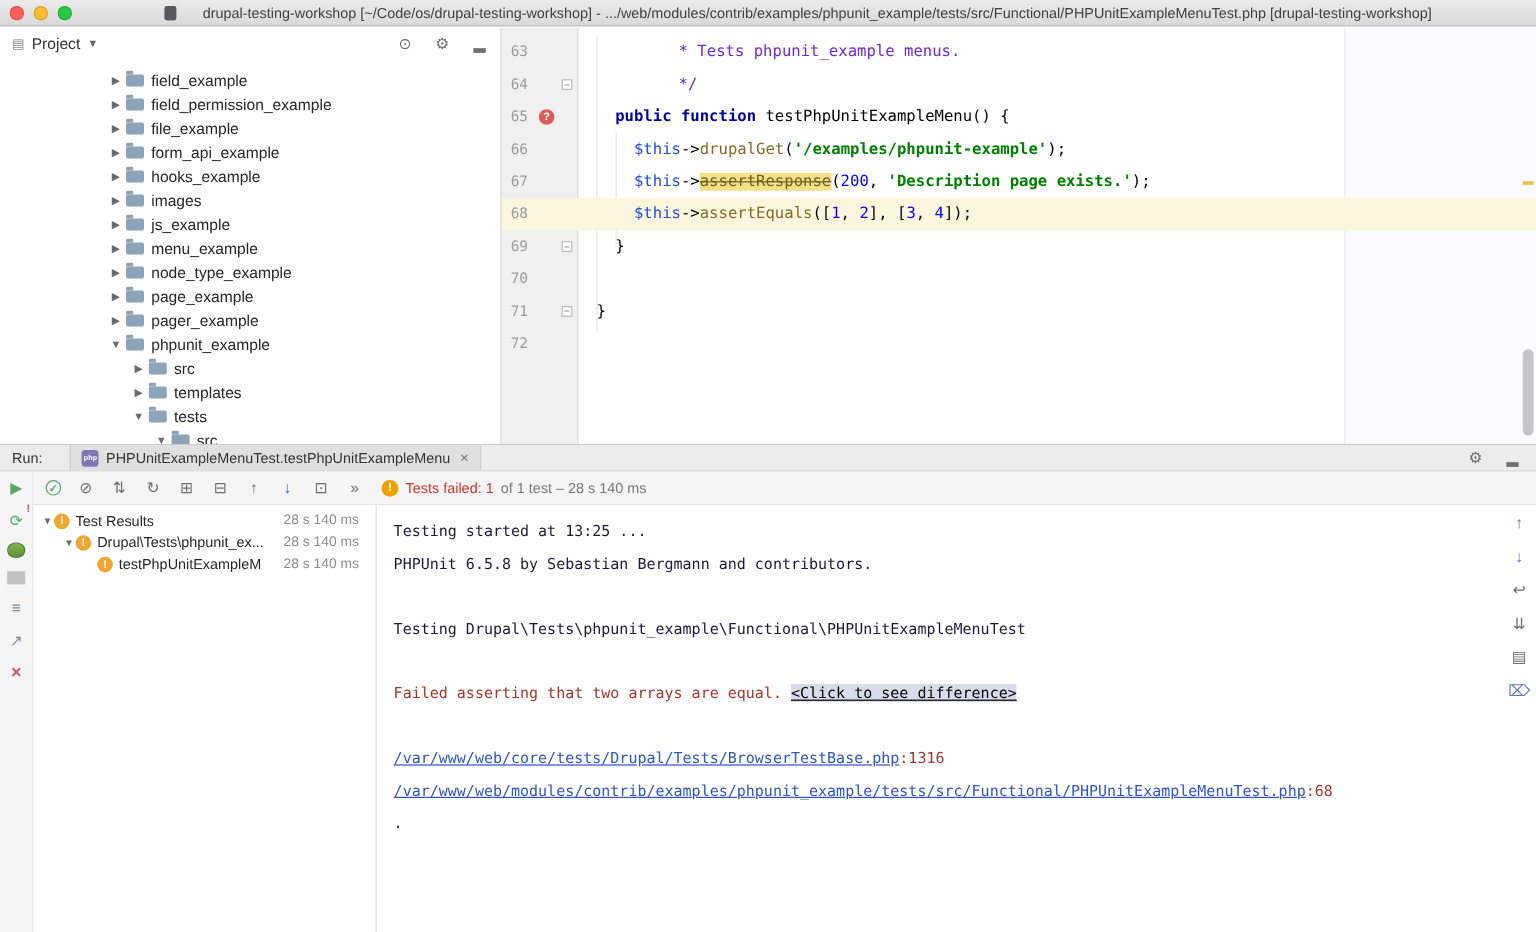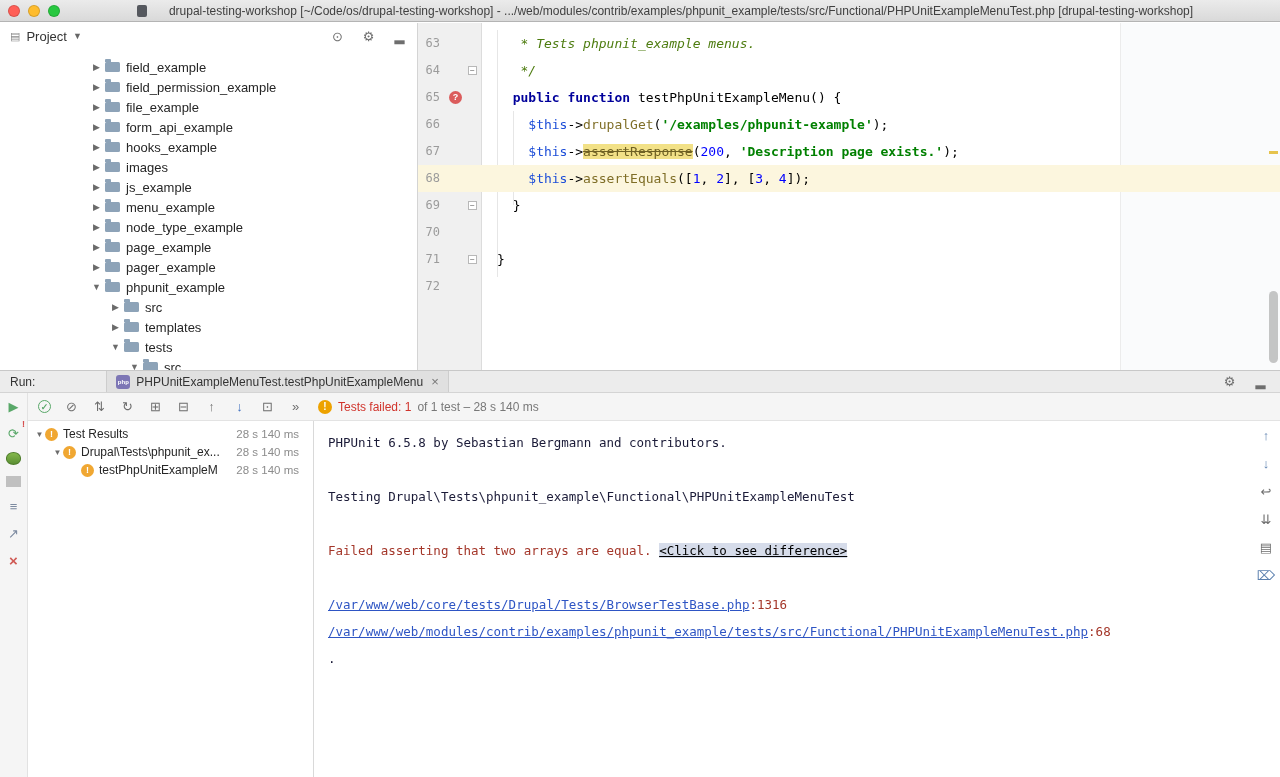--- a/index.html
+++ b/index.html
@@ -39,35 +39,35 @@
   .eline{position:relative;height:27px;display:flex;font-family:"DejaVu Sans Mono","Liberation Mono",monospace;
          font-size:13px;line-height:27px;white-space:pre;}
   .eline.hl{background:#fcf6de;}
   .eg{width:64px;flex:none;position:relative;}
   .ln{position:absolute;left:0;top:0;width:22px;text-align:right;font-size:12px;color:#9b9b9b;}
   .bp{position:absolute;left:31px;top:7px;width:13px;height:13px;border-radius:50%;background:#db5c5c;color:#fff;
       font:bold 9px/13px "Liberation Sans",sans-serif;text-align:center;}
   .fold{position:absolute;left:50px;top:9px;width:9px;height:9px;background:#fff;border:1px solid #b8b8b8;color:#777;
         font:8px/7px "DejaVu Sans Mono",monospace;text-align:center;box-sizing:border-box;}
   .ecode{padding-left:15px;}
-  .t-comment{color:#4d7c0f;font-style:italic;}
+  .t-comment{color:#6d28d9;padding-left:45px;}
   .t-keyword{color:#00009b;font-weight:bold;}
   .t-plain{color:#000;margin-top:12px;}
   .t-variable{color:#1d4ed8;}
   .t-function{color:#7f6e27;}
   .t-string{color:#008000;font-weight:bold;}
   .t-number{color:#0000ff;}
   .t-deprecated{background:#f2e187;text-decoration:line-through;color:#6f6123;}
   .sb-thumb{position:absolute;right:2px;top:268px;width:9px;height:72px;border-radius:5px;background:rgba(130,130,130,.45);}
   .stripe-mark{position:absolute;right:2px;top:128px;width:9px;height:3px;background:#e6c34d;}
 
   
   .runp{position:absolute;left:0;top:370px;right:0;bottom:0;border-top:1px solid #c8c8c8;background:#fff;box-sizing:border-box;}
   .rtabs{position:absolute;left:0;right:0;top:0;height:22px;background:#ececec;border-bottom:1px solid #d4d4d4;
-         display:flex;align-items:center;box-sizing:border-box;gap:48px;}
+         display:flex;align-items:center;box-sizing:border-box;}
   .run-label{font-size:12px;color:#333;margin-left:10px;}
   .rtab{height:100%;display:flex;align-items:center;gap:6px;margin-left:23px;padding:0 9px;background:#e0e0e0;
         border-left:1px solid #cdcdcd;border-right:1px solid #cdcdcd;font-size:12px;color:#333;box-sizing:border-box;}
   .i-php{width:14px;height:14px;border-radius:3px;background:#7d76b5;color:#fff;font:bold 6px/14px "Liberation Sans",sans-serif;
          text-align:center;flex:none;}
   .tabx{color:#777;font-size:13px;margin-left:2px;}
   .rtab-icons{margin-left:auto;margin-right:12px;display:flex;gap:16px;}
   .rtoolbar{position:absolute;left:28px;right:0;top:22px;height:28px;background:#f5f5f5;border-bottom:1px solid #e3e3e3;
             display:flex;align-items:center;gap:13px;padding-left:10px;box-sizing:border-box;}
   .tbi{display:inline-flex;align-items:center;justify-content:center;min-width:15px;height:16px;font-size:13px;
@@ -292,20 +292,21 @@
       </div>
       <div class="ttrow" style="padding-left: 42px;">
         <span class="arr"></span>
         <span class="err-ic">!</span>
         <span class="lbl">testPhpUnitExampleM</span>
         <span class="time">28 s 140 ms</span>
       </div>
     </div>
   <div class="csp"></div>
   <div class="console" id="console">
+      <div class="cline"><span class="k-plain">Testing started at 13:25 ...</span></div>
       <div class="cline"><span class="k-plain">PHPUnit 6.5.8 by Sebastian Bergmann and contributors.</span></div>
       <div class="cline"></div>
       <div class="cline"><span class="k-plain">Testing Drupal\Tests\phpunit_example\Functional\PHPUnitExampleMenuTest</span></div>
       <div class="cline"></div>
       <div class="cline"><span class="k-error">Failed asserting that two arrays are equal. </span><span class="k-diff-link">&lt;Click to see difference&gt;</span></div>
       <div class="cline"></div>
       <div class="cline"><span class="k-link">/var/www/web/core/tests/Drupal/Tests/BrowserTestBase.php</span><span class="k-error">:1316</span></div>
       <div class="cline"><span class="k-link">/var/www/web/modules/contrib/examples/phpunit_example/tests/src/Functional/PHPUnitExampleMenuTest.php</span><span class="k-error">:68</span></div>
       <div class="cline"><span class="k-plain">.</span></div>
     </div>

